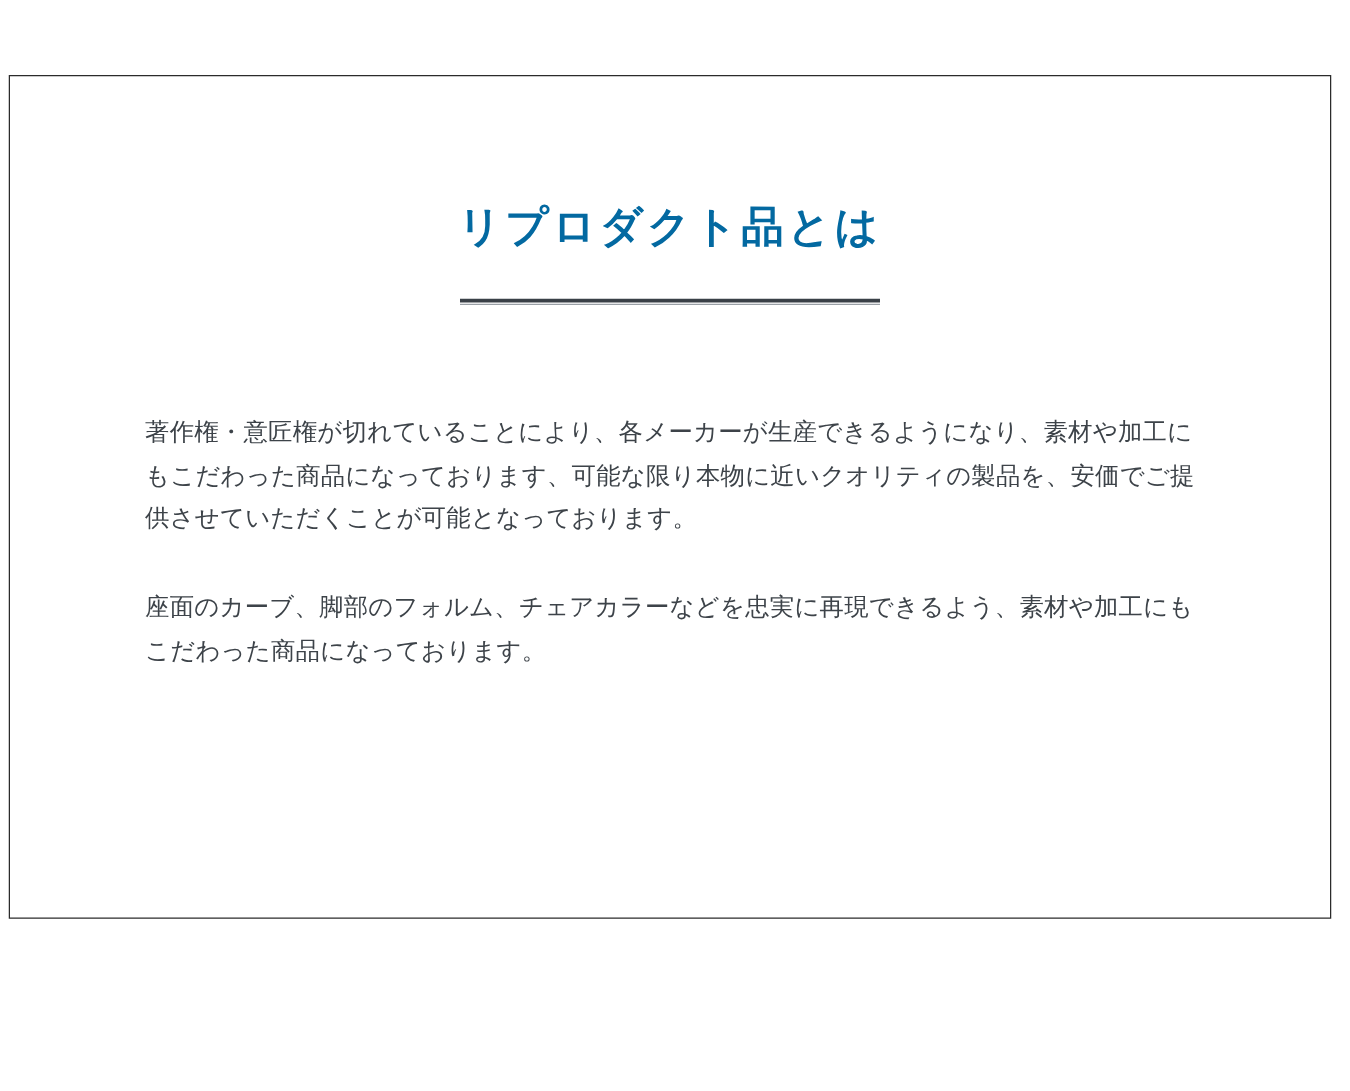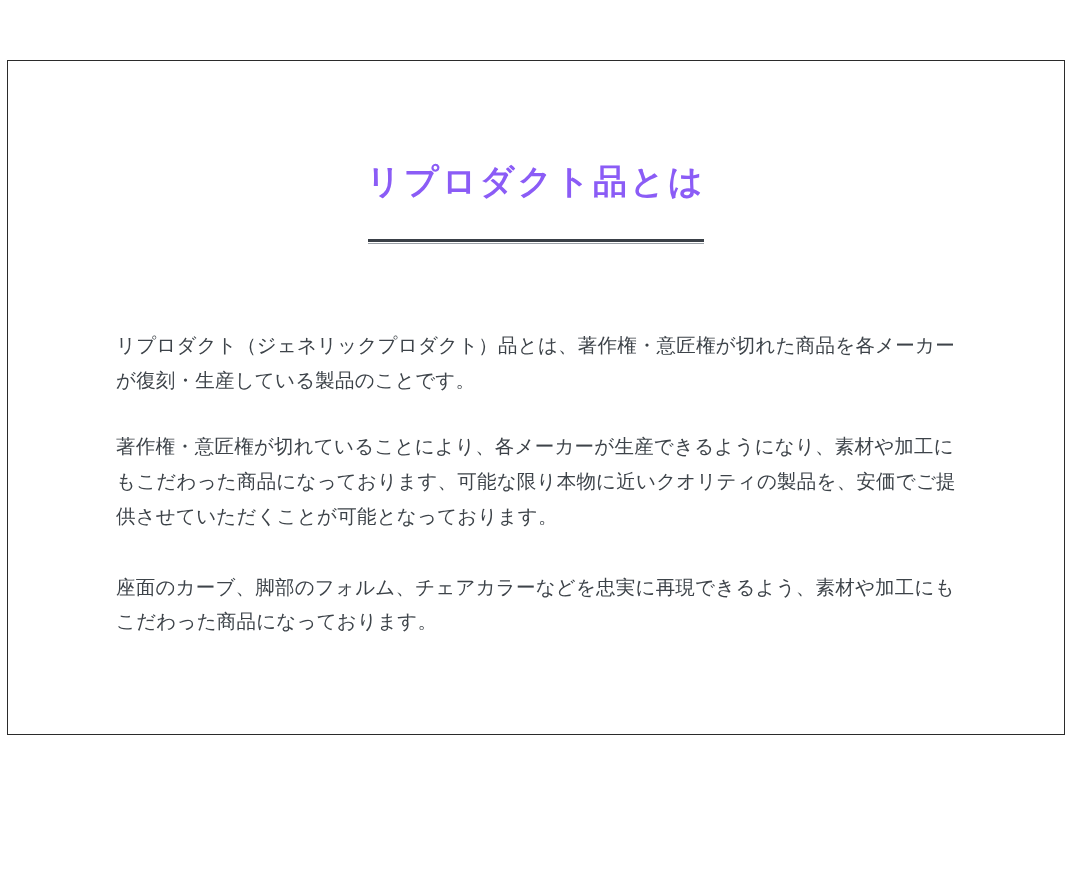--- a/index.html
+++ b/index.html
@@ -37,21 +37,21 @@
   .title {
     position: absolute;
     left: 0;
     right: 0;
     top: 98px;
     text-align: center;
     font-family: "DejaVu Serif", "Liberation Serif", serif;
     font-size: 34px;
     font-weight: 700;
     letter-spacing: 3px;
-    color: #8b5cf6;
+    color: #0369a1;
     white-space: nowrap;
   }
   .title-rule {
     position: absolute;
     left: 50%;
     transform: translateX(-50%);
     top: 178px;
     width: 336px;
     height: 0;
     border-top: 3px solid #3a4047;
@@ -83,20 +83,19 @@
 
 <div class="page">
   <div class="card">
     <div class="card-inner">
 
       <div class="title">リプロダクト品とは</div>
 
       <div class="title-rule"></div>
 
       <div class="body-block">
-        <p class="para">リプロダクト（ジェネリックプロダクト）品とは、著作権・意匠権が切れた商品を各メーカーが復刻・生産している製品のことです。</p>
         <p class="para">著作権・意匠権が切れていることにより、各メーカーが生産できるようになり、素材や加工にもこだわった商品になっております、可能な限り本物に近いクオリティの製品を、安価でご提供させていただくことが可能となっております。</p>
         <p class="para">座面のカーブ、脚部のフォルム、チェアカラーなどを忠実に再現できるよう、素材や加工にもこだわった商品になっております。</p>
       </div>
 
     </div>
   </div>
 </div>
 
 </body></html>

